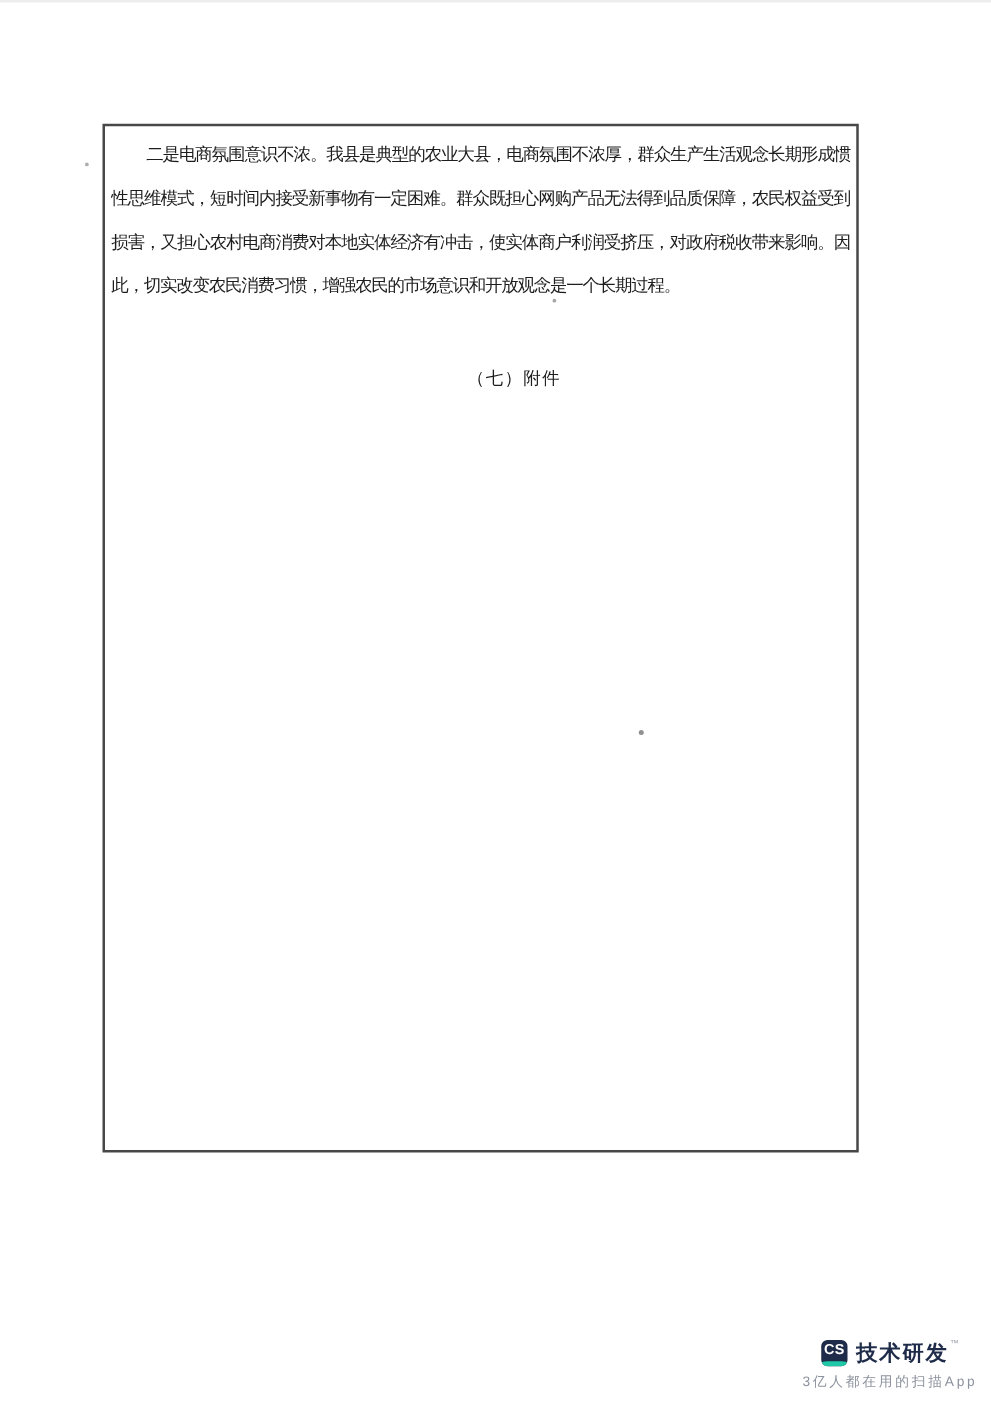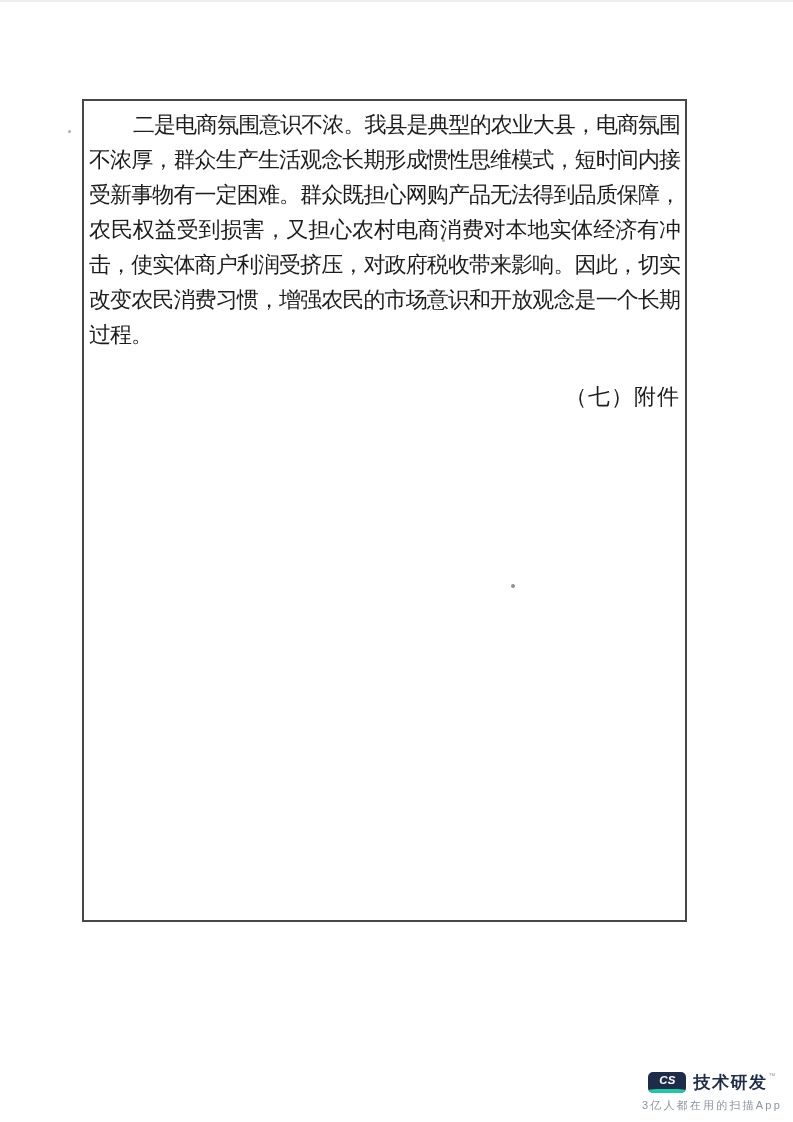--- a/index.html
+++ b/index.html
@@ -26,30 +26,30 @@
     top: 99px;
     width: 605px;
     height: 823px;
     box-sizing: border-box;
     border: 2px solid #474747;
     padding: 6px 5px;
     background: #ffffff;
   }
   .doc-text p {
     margin: 0;
-    font-size: 22px;
+    font-size: 14px;
     line-height: 35px;
     letter-spacing: -1px;
     color: #1d1d1d;
     text-align: justify;
     text-indent: 2em;
   }
   .doc-text p.attachment-heading {
-    margin-top: 27px;
-    text-align: right;
+    margin-top: 39px;
+    text-align: center;
     text-indent: 3.8em;
     letter-spacing: 1px;
   }
   .speck {
     position: absolute;
     border-radius: 50%;
     background: #6b6b6b;
   }
   .speck-1 { left: 68px;  top: 130px; width: 3px; height: 3px; opacity: .55; }
   .speck-2 { left: 442px; top: 239px; width: 3px; height: 3px; opacity: .6; }
@@ -61,28 +61,27 @@
     display: flex;
     flex-direction: column;
     align-items: center;
     font-family: "Liberation Sans", "DejaVu Sans", sans-serif;
   }
   .wm-row {
     display: flex;
     align-items: center;
   }
   .wm-icon {
-    width: 38px;
+    width: 21px;
     height: 21px;
     border-radius: 5px;
     position: relative;
     overflow: hidden;
     margin-right: 7px;
     flex: 0 0 auto;
-    font-style: italic;
   }
   .wm-icon .wm-cs {
     display: block;
     width: 100%;
     height: 100%;
     color: #ffffff;
     font-weight: bold;
     font-size: 11.5px;
     line-height: 17px;
     text-align: center;

